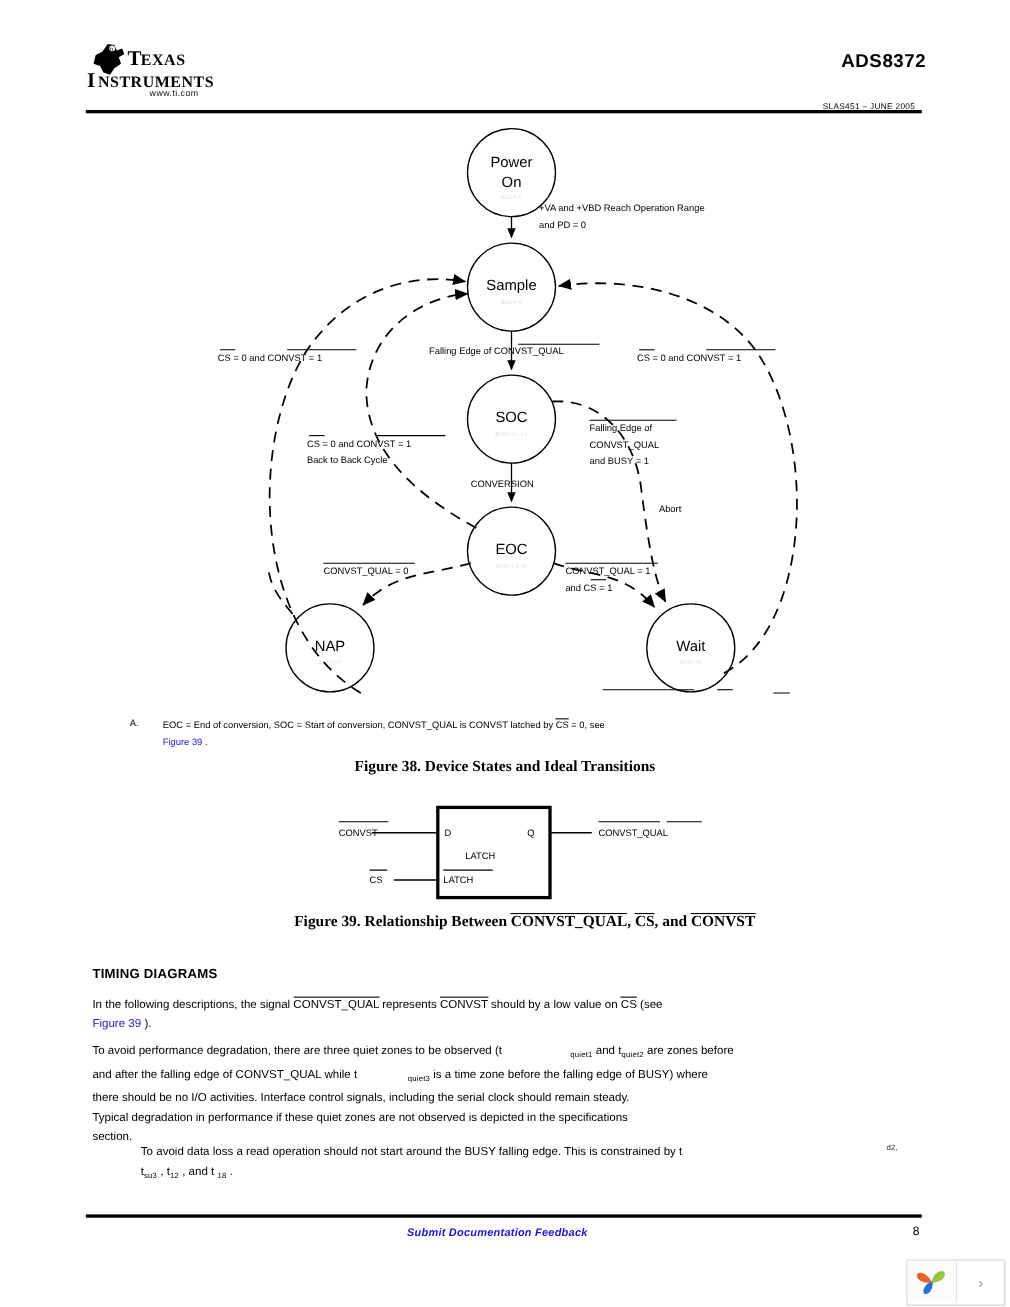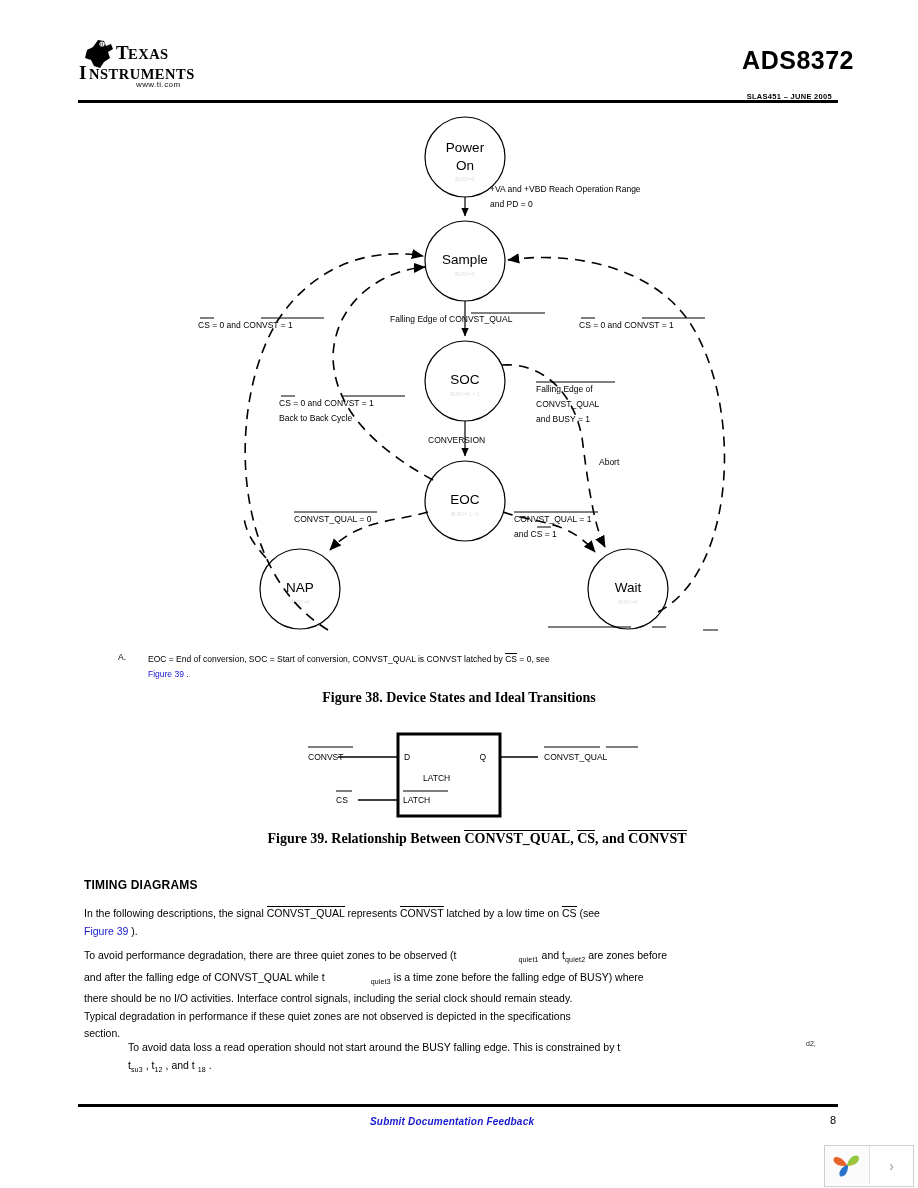--- a/index.html
+++ b/index.html
@@ -11,23 +11,23 @@
     position:relative;
     overflow:hidden;
   }
   .page { position:absolute; left:0; top:0; width:918px; height:1188px; }
 
   
   .ti-logo { position:absolute; left:78px; top:38px; width:200px; height:50px; }
   .ti-logo svg { display:block; }
   .ti-url { position:absolute; left:108px; top:80px; font-size:8px; letter-spacing:.4px;
             font-family:"Liberation Sans", sans-serif; color:#111;margin-left:28px; }
-  .dev-title { position:absolute; right:64px; top:46px; font-size:25px; font-weight:bold;
+  .dev-title { position:absolute; right:76px; top:46px; font-size:17px; font-weight:bold;
                letter-spacing:.5px; }
-  .doc-id { position:absolute; right:86px; top:92px; font-size:7.5px; font-weight:bold;
+  .doc-id { position:absolute; right:86px; top:92px; font-size:7.5px; font-weight:normal;
             letter-spacing:.3px; }
   .rule-top { position:absolute; left:78px; top:100px; width:760px; height:2.5px; background:#000; }
   .rule-bottom { position:absolute; left:78px; top:1104px; width:760px; height:2.5px; background:#000; }
 
   
   .footer-link { position:absolute; left:370px; top:1116px; font-size:10px; font-style:italic;
                  font-weight:bold; color:#1818cf; letter-spacing:.2px; }
   .page-num { position:absolute; right:82px; top:1114px; font-size:11px; }
 
   
@@ -237,21 +237,21 @@
     </svg>
   </div>
 
   <div class="cap39">
     <span>Figure 39. Relationship Between </span><span class="obar">CONVST_QUAL</span><span>, </span><span class="obar">CS</span><span>, and </span><span class="obar">CONVST</span>
   </div>
 
   <div class="sec-title">TIMING DIAGRAMS</div>
 
   <div class="para p1">
-    <span>In the following descriptions, the signal </span><span class="ob">CONVST_QUAL</span><span> represents </span><span class="ob">CONVST</span><span> latched by a low time on </span><span class="ob">CS</span><span> (see</span><br>
+    <span>In the following descriptions, the signal </span><span class="ob">CONVST_QUAL</span><span> represents </span><span class="ob">CONVST</span><span> should by a low value on </span><span class="ob">CS</span><span> (see</span><br>
     <span class="blue">Figure 39</span>
     <span>).</span>
   </div>
 
   <div class="para p2">
     <span>To avoid performance degradation, there are three quiet zones to be observed (t</span><span class="gap" style="width:62px"></span><span class="sub">quiet1</span><span> and t</span><span class="sub">quiet2</span><span> are zones before</span><br>
     <span>and after the falling edge of CONVST_QUAL while t</span><span class="gap" style="width:46px"></span><span class="sub">quiet3</span><span> is a time zone before the falling edge of BUSY) where</span><br>
     <span>there should be no I/O activities. Interface control signals, including the serial clock should remain steady.</span><br>
     <span>Typical degradation in performance if these quiet zones are not observed is depicted in the specifications</span><br>
     <span>section.</span>

